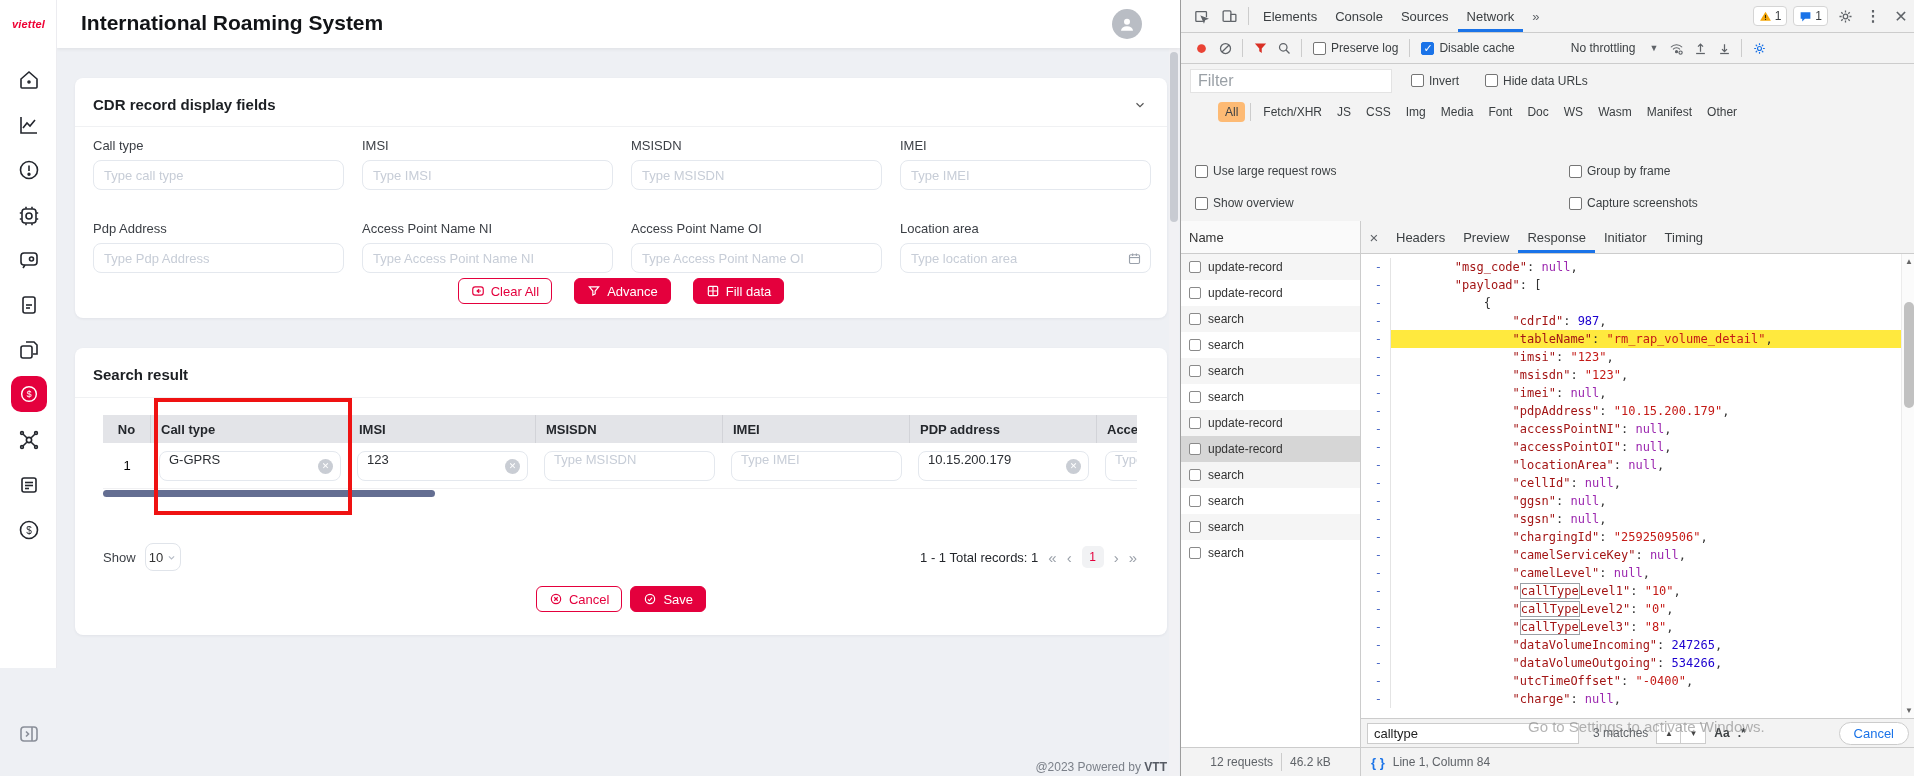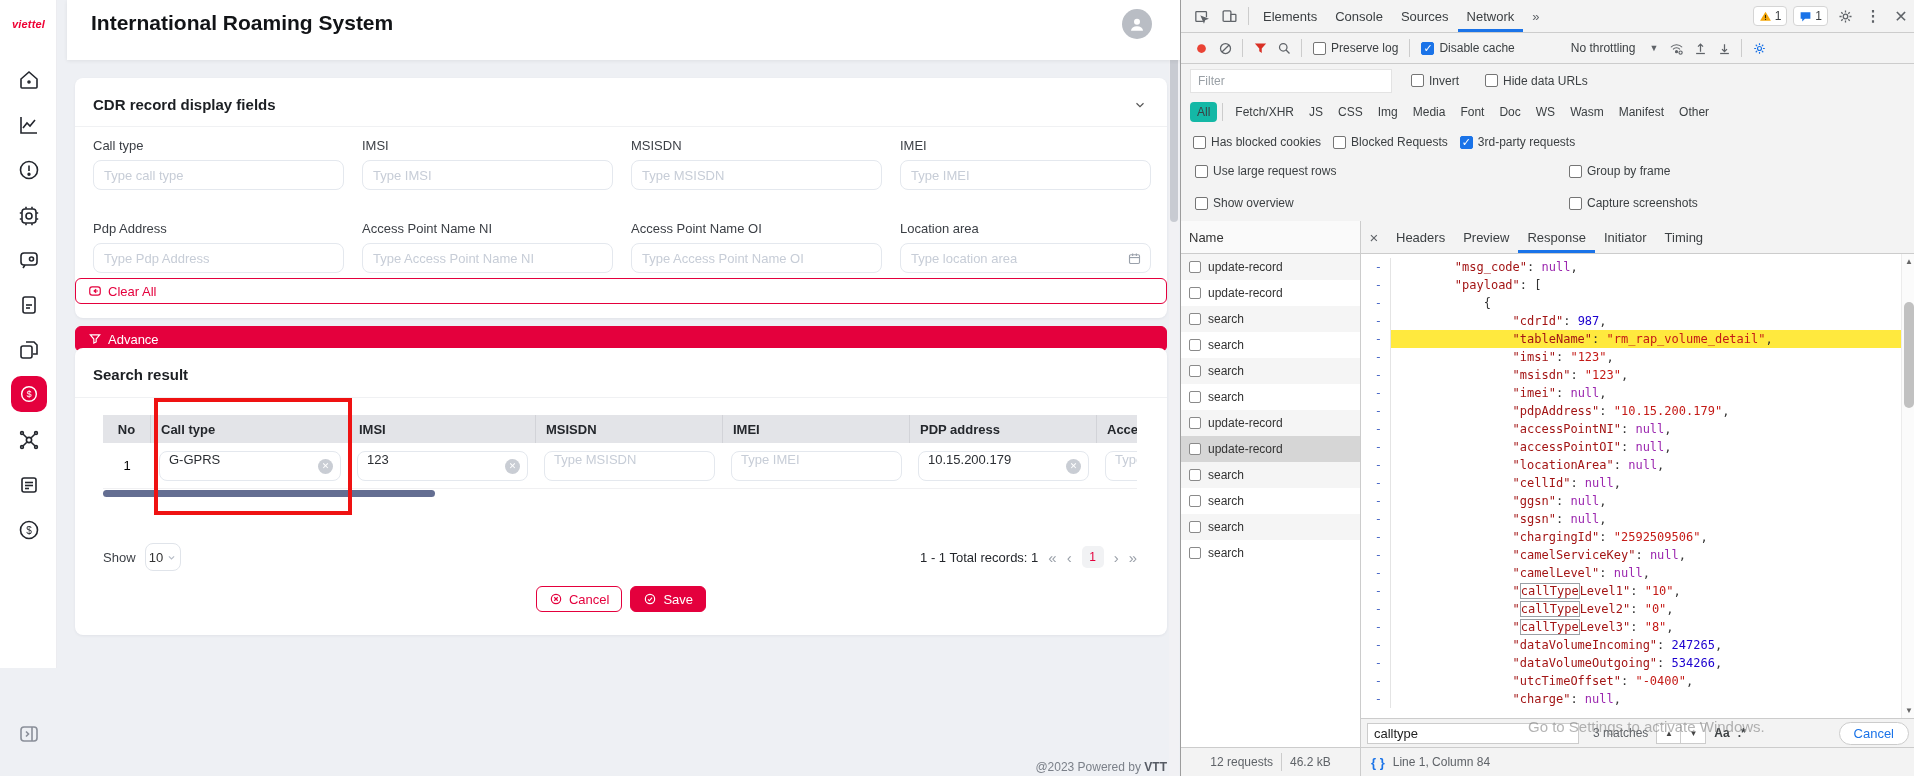--- a/index.html
+++ b/index.html
@@ -6,21 +6,21 @@
   html,body { width:1914px; height:776px; overflow:hidden; font-family:"Liberation Sans",sans-serif; }
   #root { position:relative; width:1914px; height:776px; background:#eef0f4; }
 
   
   #app { position:absolute; left:0; top:0; width:1180px; height:776px; background:#eef0f4; overflow:hidden; }
   #sidebar { position:absolute; left:0; top:0; width:57px; height:668px; background:#fff; border-right:1px solid #ececf0; z-index:5; }
   .logo { position:absolute; top:18px; left:0; width:57px; text-align:center; font-size:11px; font-weight:bold; font-style:italic; letter-spacing:.2px; }
   .side-slot { position:absolute; left:17px; width:24px; height:24px; color:#23262d; cursor:pointer; }
   .side-slot svg { width:24px; height:24px; }
   .side-active { position:absolute; left:11px; width:36px; height:36px; border-radius:10px; display:flex; align-items:center; justify-content:center; }
-  #app-header { position:absolute; left:67px; top:0; width:1123px; height:60px; background:#fff; box-shadow:0 1px 4px rgba(0,0,0,.07); z-index:4; }
+  #app-header { position:absolute; left:57px; top:0; width:1123px; height:48px; background:#fff; box-shadow:0 1px 4px rgba(0,0,0,.07); z-index:4; }
   #page-title { position:absolute; left:24px; top:11px; font-size:21px; font-weight:bold; color:#121417; }
   #avatar { position:absolute; right:38px; top:9px; width:30px; height:30px; border-radius:50%; background:#b9bdc4; display:flex; align-items:center; justify-content:center; }
   .card { position:absolute; background:#fff; border-radius:8px; box-shadow:0 1px 3px rgba(20,20,43,.06); }
   #card-form { left:75px; top:78px; width:1092px; height:240px; }
   #card-result { left:75px; top:348px; width:1092px; height:287px; }
   .card-title { position:absolute; left:18px; top:18px; font-size:15px; font-weight:bold; color:#1c1f23; }
   .card-divider { position:absolute; left:0; right:0; height:1px; background:#f0f1f3; }
   .chev { position:absolute; right:20px; top:20px; color:#555; }
   .f-label { font-size:13px; color:#3b3f45; margin-bottom:7px; }
   .f-input { position:relative; width:251px; height:30px; border:1px solid #e4e8ee; border-radius:8px; background:#fff; }
@@ -66,25 +66,25 @@
   .dtab.active { border-bottom:3px solid #1a73e8; }
   .badge { display:flex; align-items:center; gap:3px; border:1px solid #d5d5d5; border-radius:4px; background:#fff; padding:1px 5px; margin:5px 3px; height:20px; cursor:pointer; }
   #dt-toolbar { position:absolute; left:0; top:33px; width:734px; height:31px; border-bottom:1px solid #ccc; display:flex; align-items:center; padding:0 8px; }
   .tico { width:24px; height:24px; display:flex; align-items:center; justify-content:center; cursor:pointer; color:#5f6368; }
   .tico svg { width:15px; height:15px; }
   .cklbl { display:flex; align-items:center; gap:5px; margin:0 6px; cursor:pointer; white-space:nowrap; }
   .cb { width:13px; height:13px; border:1px solid #757575; border-radius:2px; background:#fff; flex:none; position:relative; }
   .cb.on { background:#1a73e8; border-color:#1a73e8; }
   .cb.on::after { content:"✓"; position:absolute; left:1px; top:-1px; color:#fff; font-size:11px; }
   #dt-filterrow { position:absolute; left:0; top:64px; width:734px; height:33px; display:flex; align-items:center; padding:0 10px; gap:14px; }
-  #filter-input { width:200px; height:22px; border:0; background:#fff; padding:0 7px; font-size:12px; color:#333; outline:1px solid #e3e3e3; }
+  #filter-input { width:200px; height:22px; border:0; background:#fff; padding:0 7px; font-size:16px; color:#333; outline:1px solid #e3e3e3; }
   #filter-input::placeholder { color:#9aa0a6; }
   #dt-chips { position:absolute; left:0; top:97px; width:734px; height:30px; display:flex; align-items:center; padding:0 9px; gap:1px; }
   .chip { padding:3px 7px; border-radius:4px; color:#3c4043; cursor:pointer; white-space:nowrap; }
-  .chip.sel { background:#14b8a6; }
+  .chip.sel { background:#fdba74;margin-left:28px; }
   #dt-checks { position:absolute; left:0; top:127px; width:734px; height:30px; display:flex; align-items:center; padding:0 6px; }
   .optrow { position:absolute; width:734px; height:32px; }
   .optrow .cklbl { position:absolute; top:7px; }
   #dt-main-top { position:absolute; left:0; top:221px; width:734px; height:0; border-top:1px solid #ccc; }
   
   #req-panel { position:absolute; left:0; top:221px; width:180px; height:526px; background:#fff; border-right:1px solid #ccc; overflow:hidden; }
   #req-head { height:33px; border-bottom:1px solid #ccc; background:#fafafa; display:flex; align-items:center; padding-left:8px; font-size:13px; color:#333; }
   .req-row { height:26px; display:flex; align-items:center; gap:7px; padding-left:8px; font-size:12px; color:#333; cursor:pointer; }
   .req-row.alt { background:#f5f5f5; }
   .req-row.sel { background:#d6d6d6; }
@@ -241,21 +241,21 @@
           <div class="form-col" style="left: 825px; top: 143px;">
             <div class="f-label">Location area</div>
             <div class="f-input"><input placeholder="Type location area" style=""><span class="cal-ico"><svg width="15" height="15" viewBox="0 0 24 24" fill="none" stroke="currentColor" stroke-width="1.8">
                   <rect x="4" y="6" width="16" height="14" rx="2"></rect>
                   <line x1="4" y1="10.5" x2="20" y2="10.5"></line>
                   <line x1="9" y1="4" x2="9" y2="8"></line>
                   <line x1="15" y1="4" x2="15" y2="8"></line>
                 </svg></span></div>
           </div>
         </div>
-      <div class="btnrow" style="top:200px;flex-direction:column;">
+      <div class="btnrow" style="top:200px;">
         <div class="btn btn-outline">
           <svg viewBox="0 0 24 24" fill="none" stroke="#e4003d" stroke-width="2">
               <rect x="3" y="5" width="18" height="14" rx="4"></rect>
               <path d="M14 9 l-3.5 3 3.5 3 M10.5 12 H17"></path>
             </svg>
           <span>Clear All</span>
         </div>
         <div class="btn btn-fill">
           <svg viewBox="0 0 24 24" fill="none" stroke="#fff" stroke-width="2">
               <path d="M4 5 h16 l-6 7 v5 l-4 2 v-7 z"></path>
@@ -508,34 +508,20 @@
         <div class="chip">CSS</div>
         <div class="chip">Img</div>
         <div class="chip">Media</div>
         <div class="chip">Font</div>
         <div class="chip">Doc</div>
         <div class="chip">WS</div>
         <div class="chip">Wasm</div>
         <div class="chip">Manifest</div>
         <div class="chip">Other</div>
       </div>
-    <div id="dt-checks">
-        <div class="cklbl">
-          <span class="cb"></span>
-          <span>Has blocked cookies</span>
-        </div>
-        <div class="cklbl">
-          <span class="cb"></span>
-          <span>Blocked Requests</span>
-        </div>
-        <div class="cklbl">
-          <span class="cb on"></span>
-          <span>3rd-party requests</span>
-        </div>
-      </div>
     <div class="optrow" style="top:157px;" id="opt-row1">
         <div class="cklbl" style="left: 8px;">
           <span class="cb"></span>
           <span>Use large request rows</span>
         </div>
         <div class="cklbl" style="left: 382px;">
           <span class="cb"></span>
           <span>Group by frame</span>
         </div>
       </div>

